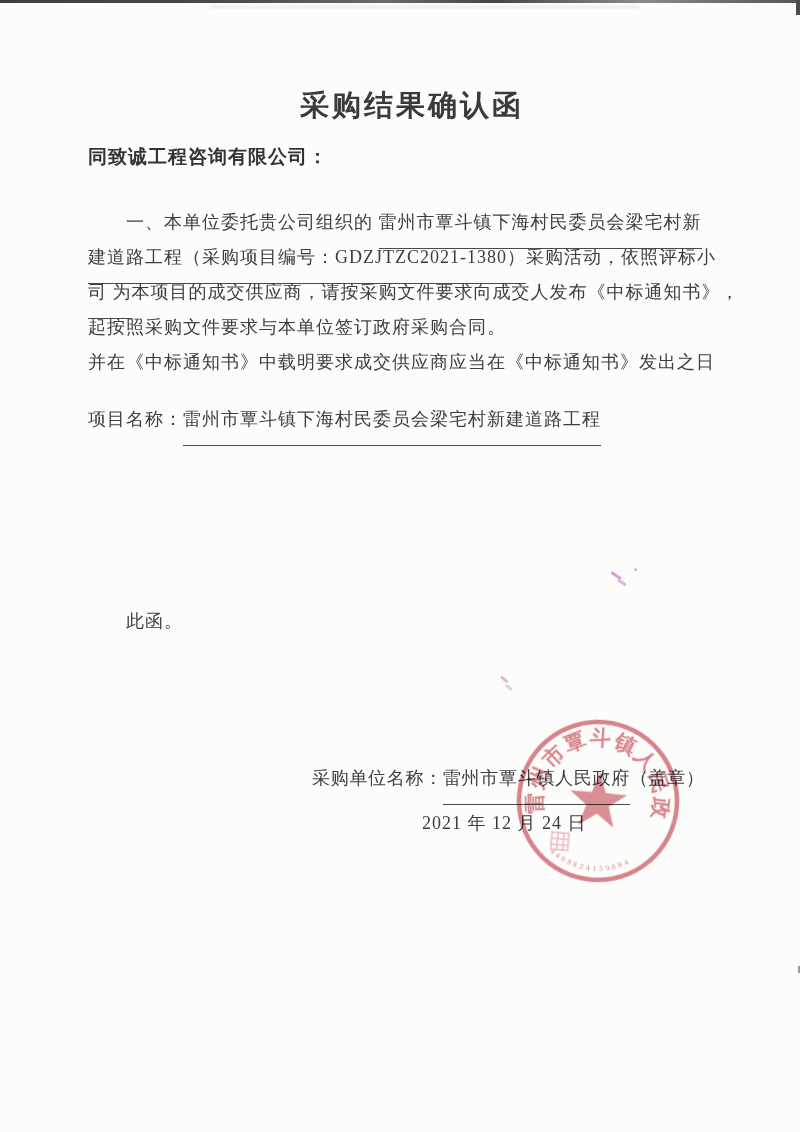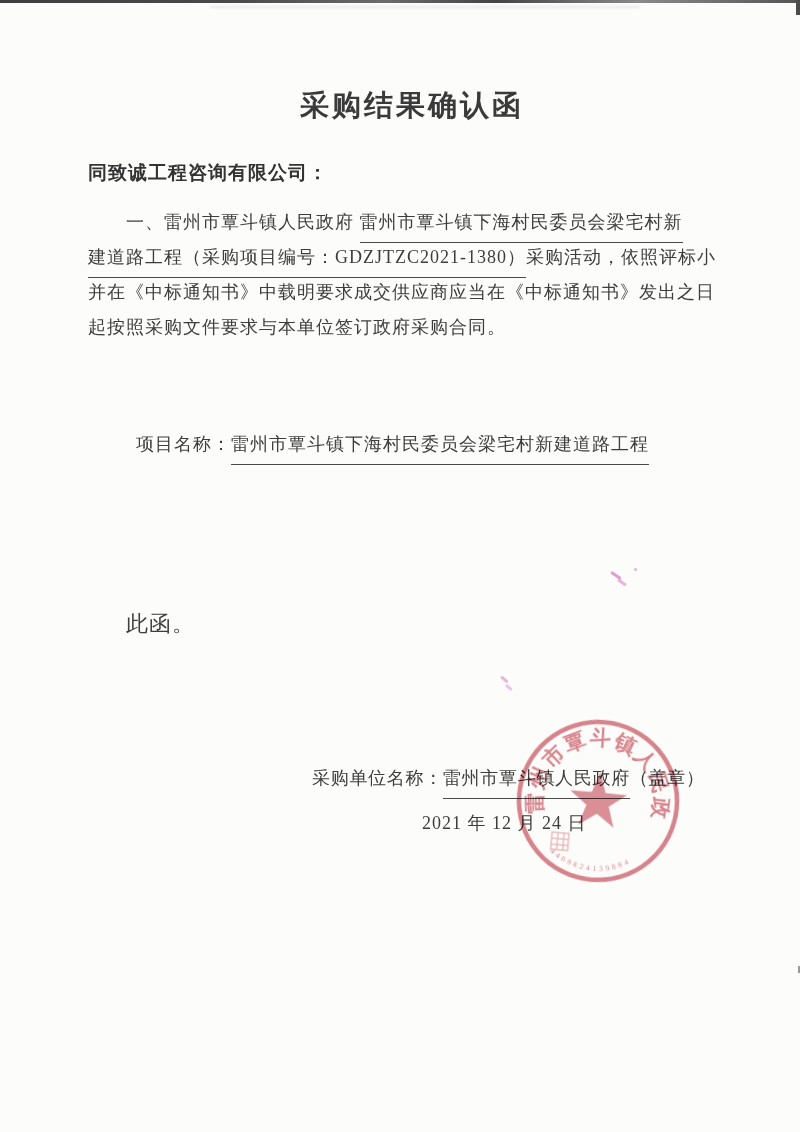--- a/index.html
+++ b/index.html
@@ -14,31 +14,31 @@
     background:linear-gradient(90deg,#3f3f3f 0%,#4a4a4a 30%,#6b6b6b 48%,#444 62%,#8a8a8a 80%,#555 100%);}
   .scan-corner-tick{position:absolute;top:0;right:0;width:4px;height:15px;background:#4c4c4c;}
   .scan-streak{position:absolute;top:6px;left:210px;width:430px;height:2px;background:rgba(170,170,170,.22);filter:blur(1px);}
   .scan-right-speck{position:absolute;top:966px;right:0;width:2px;height:7px;background:#9a9a9a;}
 
   .title{
     position:absolute;top:74px;left:0;width:800px;margin:12px;
     text-align:center;font-size:29px;font-weight:700;letter-spacing:3px;color:#3a3a3a;
   }
   .addressee{
-    position:absolute;top:160px;left:88px;
+    position:absolute;top:144px;left:88px;
     font-size:19px;font-weight:700;letter-spacing:1px;color:#333;white-space:pre;
   }
   .body-par{position:absolute;top:205px;left:88px;width:660px;}
   .bl{height:35px;line-height:35px;font-size:18px;letter-spacing:1px;white-space:pre;}
   .bl.indent{padding-left:38px;}
-  .u{border-bottom:1.5px solid #4a4a4a;padding-bottom:10px;}
+  .u{border-bottom:1.5px solid #4a4a4a;padding-bottom:16px;}
 
   .field{position:absolute;left:88px;font-size:18px;letter-spacing:1px;white-space:pre;line-height:26px;}
-  .f1{top:431px;margin-left:48px;} .f2{top:474px;} .f3{top:517px;} .f4{top:559px;}
-  .closing{position:absolute;top:609px;left:126px;font-size:22px;letter-spacing:1px;}
+  .f1{top:406px;} .f2{top:474px;} .f3{top:517px;} .f4{top:559px;}
+  .closing{position:absolute;top:609px;left:126px;font-size:18px;letter-spacing:1px;}
 
   .sig-line{position:absolute;top:766px;left:312px;font-size:18px;letter-spacing:0.7px;white-space:pre;text-align:right;}
   .date-line{position:absolute;top:811px;left:422px;font-size:18px;letter-spacing:1px;white-space:pre;}
 
   .seal{
     position:absolute;top:701px;left:498px;width:200px;height:200px;
     mix-blend-mode:multiply;opacity:.92;
   }
   .seal text{font-family:"Liberation Serif","DejaVu Serif",serif;}
 
@@ -57,24 +57,25 @@
   <div class="scan-top-edge"></div>
   <div class="scan-corner-tick"></div>
   <div class="scan-streak"></div>
   <div class="scan-right-speck"></div>
 
   <h1 class="title">采购结果确认函</h1>
 
   <div class="addressee">同致诚工程咨询有限公司：</div>
 
   <div class="body-par">
-    <div class="bl indent"><span>一、雷州市覃斗镇人民政府 </span><span class="u">雷州市覃斗镇下海村民委员会梁宅村新</span></div>
+    <div class="bl indent"><span>一、本单位委托贵公司组织的 </span><span class="u">雷州市覃斗镇下海村民委员会梁宅村新</span></div>
     <div class="bl"><span class="u">建道路工程（采购项目编号：GDZJTZC2021-1380）</span><span>采购活动，依照评标小</span></div>
+    <div class="bl"><span class="u">司 为</span><span>本项目的成交供应商，请按采购文件要求向成交人发布《中标通知书》，</span></div>
+    <div class="bl"><span>起按照采购文件要求与本单位签订政府采购合同。</span></div>
     <div class="bl"><span>并在《中标通知书》中载明要求成交供应商应当在《中标通知书》发出之日</span></div>
-    <div class="bl"><span>起按照采购文件要求与本单位签订政府采购合同。</span></div>
   </div>
 
   <div class="field f1"><span>项目名称：</span><span class="u">雷州市覃斗镇下海村民委员会梁宅村新建道路工程</span></div>
 
   <div class="closing">此函。</div>
 
   <div class="sig-line"><span>采购单位名称：</span><span class="u">雷州市覃斗镇人民政府</span><span>（盖章）</span></div>
   <div class="date-line">2021 年 12 月 24 日</div>
 
   <svg class="seal" viewBox="0 0 200 200" width="200" height="200" xmlns="http://www.w3.org/2000/svg">

